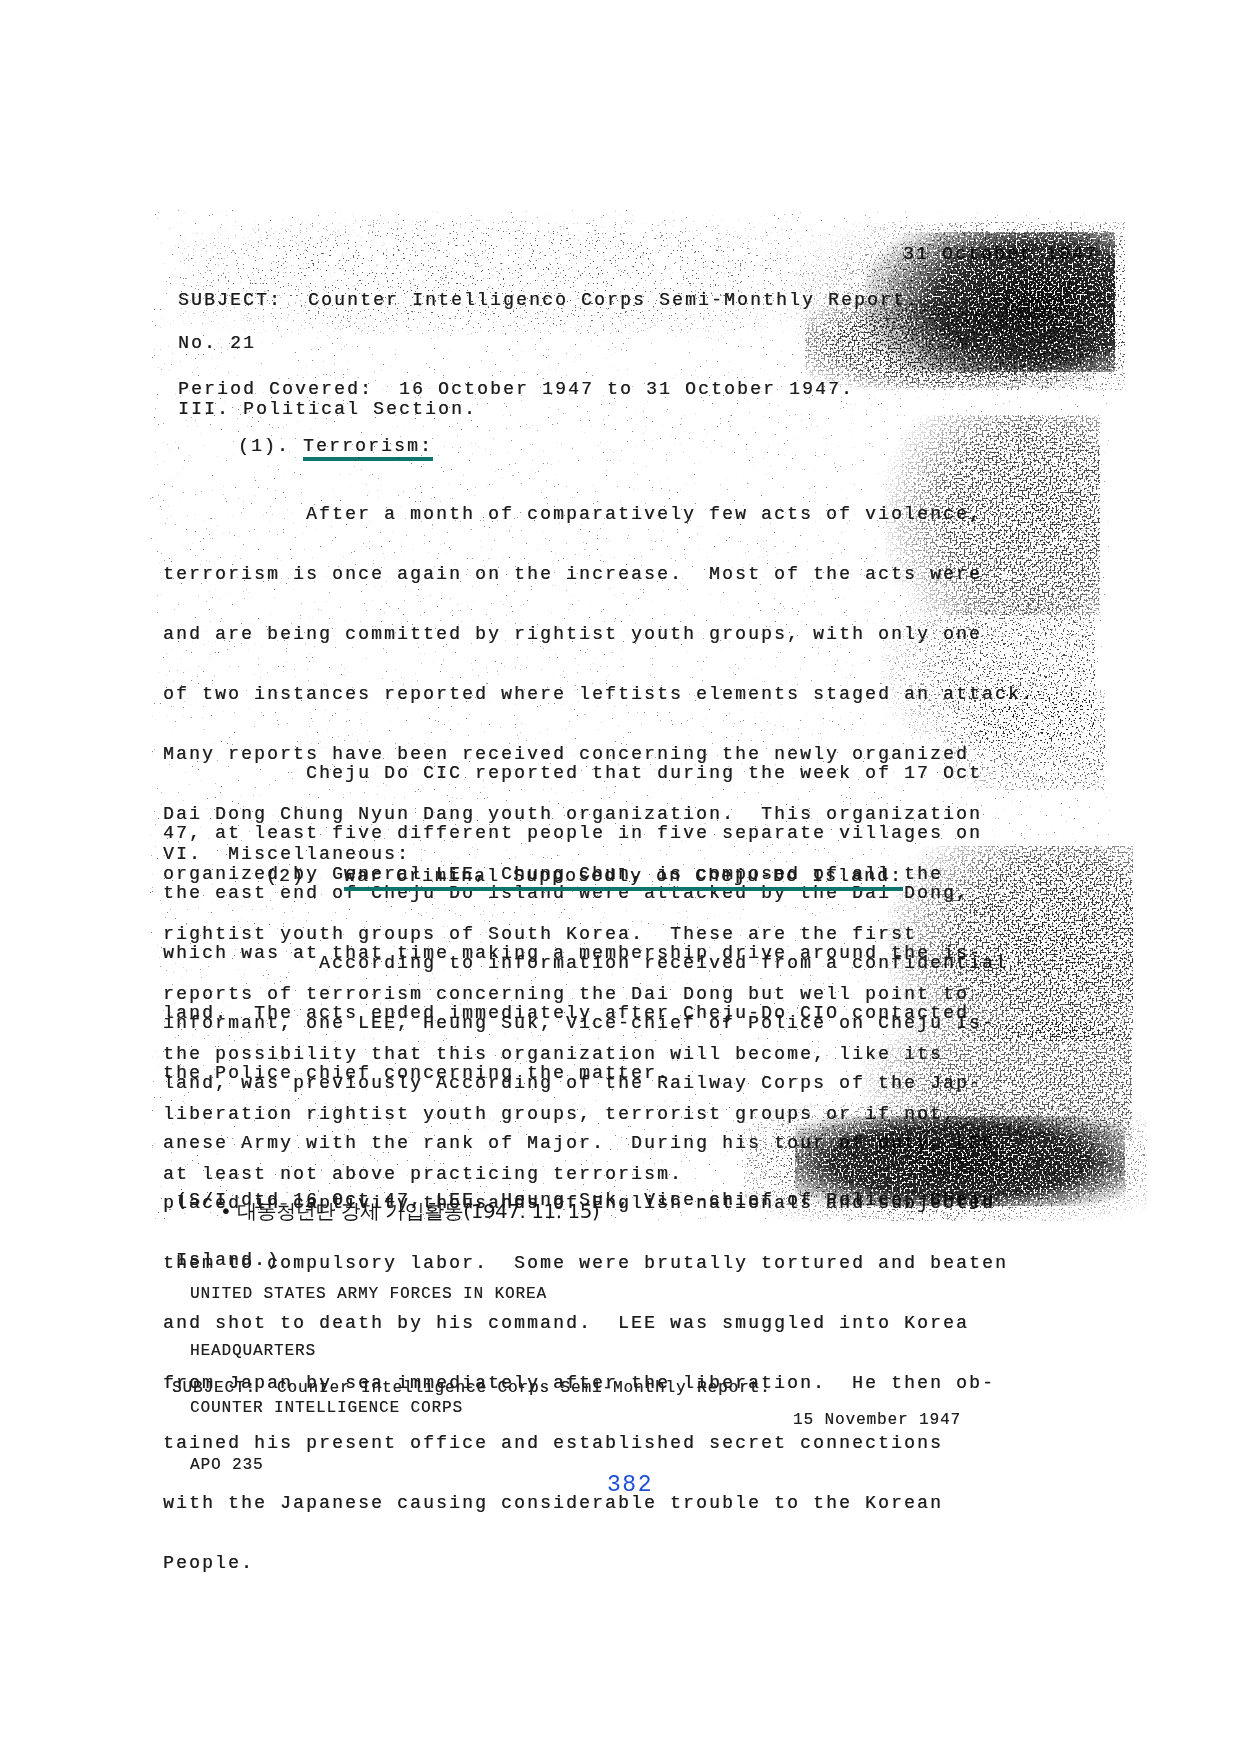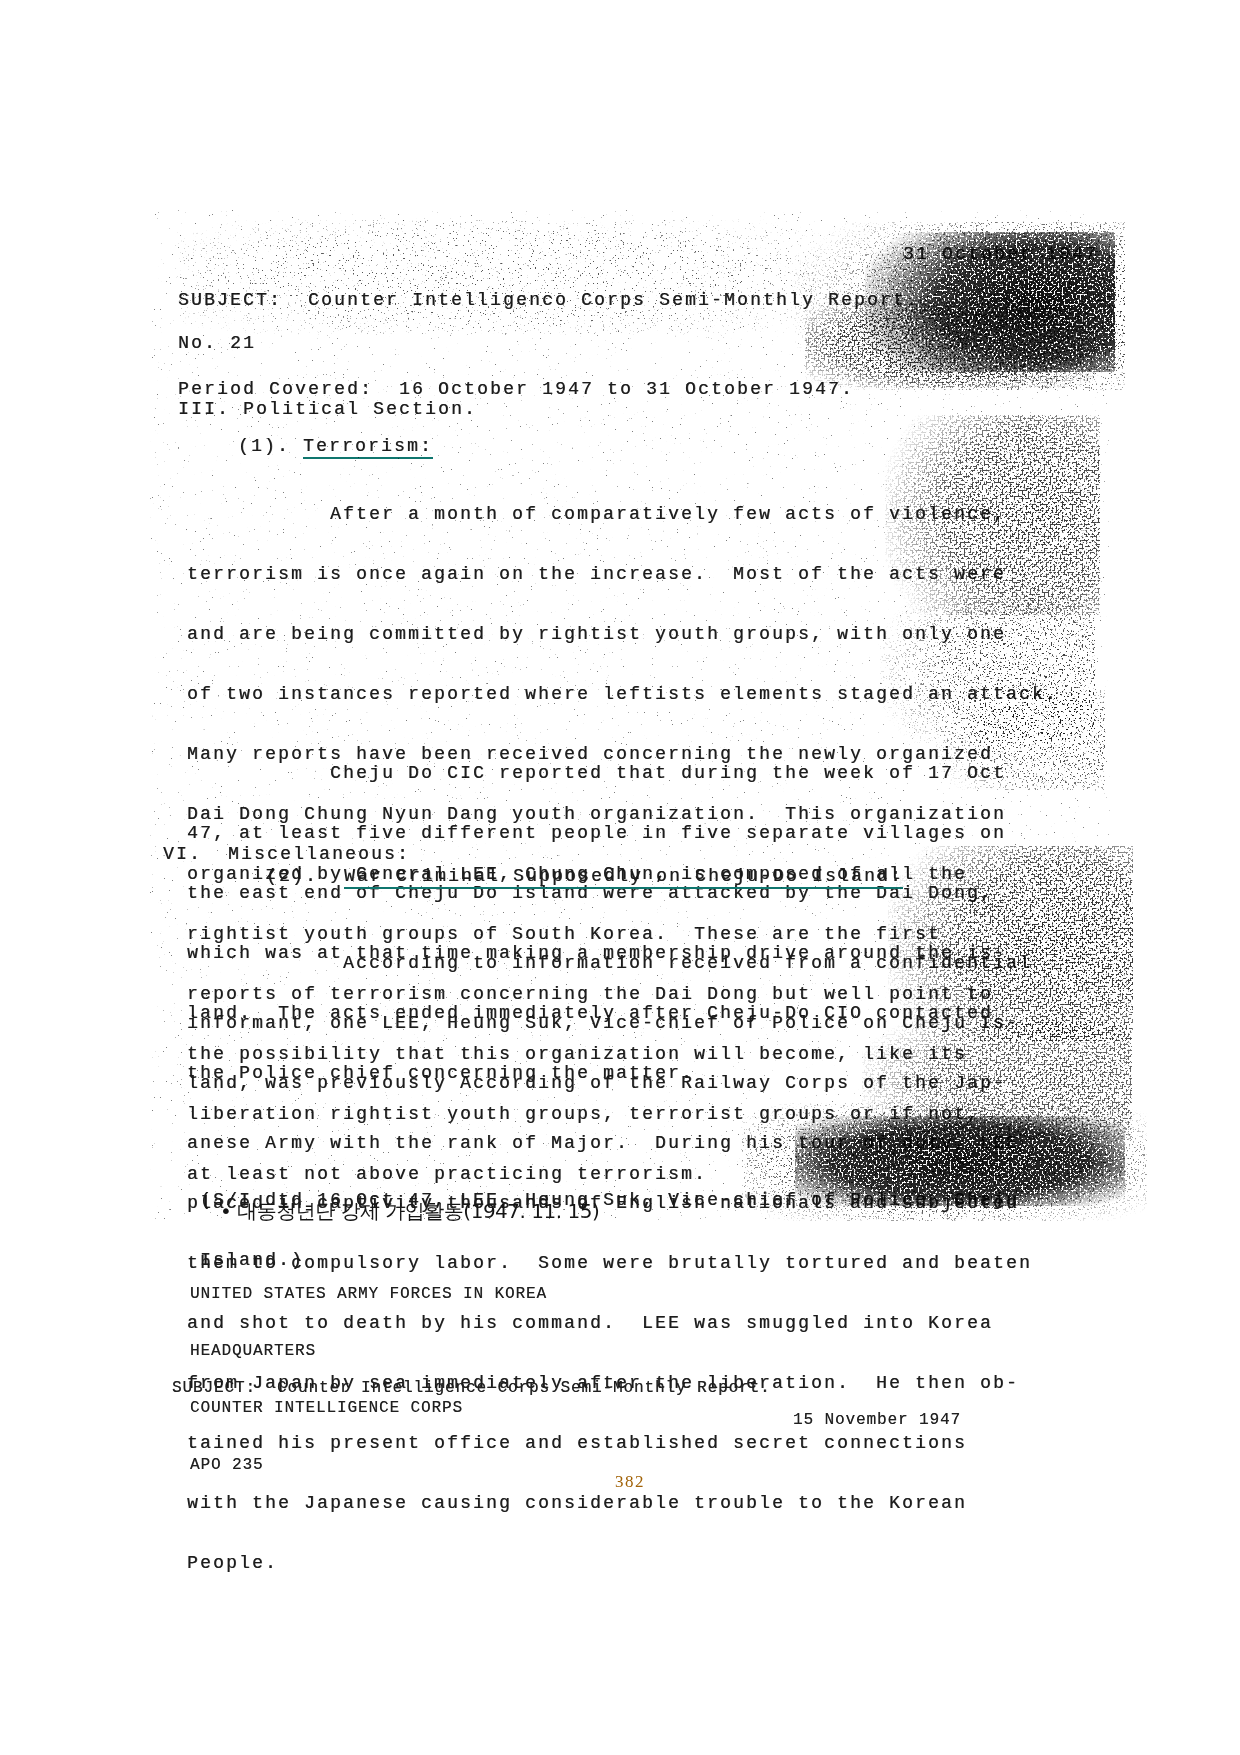--- a/index.html
+++ b/index.html
@@ -6,36 +6,36 @@
   .page{
     position:relative;width:1240px;height:1755px;background:#ffffff;
     overflow:hidden;font-family:"Liberation Mono","DejaVu Sans Mono",monospace;
   }
   
   .tw{
     position:absolute;font-size:18px;letter-spacing:2.2px;line-height:20px;
     color:#1c1c1c;white-space:pre;
     text-shadow:0.4px 0.4px 0.6px rgba(10,10,10,0.65);
   }
-  .para .line{height:20px;margin-left:24px;}
+  .para .line{height:20px;}
   
   .tw-sm{
     position:absolute;font-size:16px;letter-spacing:0.9px;line-height:19px;
     color:#202020;white-space:pre;
     text-shadow:0.3px 0.3px 0.5px rgba(10,10,10,0.6);
   }
   .center{}
-  .ul{border-bottom:2px solid #0f766e;padding-bottom:1px;}
+  .ul{border-bottom:4px solid #0f766e;padding-bottom:1px;}
   .korean{
     position:absolute;font-family:"DejaVu Sans","Liberation Sans",sans-serif;
     font-size:20px;letter-spacing:-0.5px;color:#151515;white-space:pre;
   }
   .pageno{
-    position:absolute;font-family:Liberation Serif, serif;
-    font-size:17px;letter-spacing:1.5px;color:#a16207;
+    position:absolute;font-family:Liberation Mono, monospace;
+    font-size:23px;letter-spacing:1.5px;color:#1d4ed8;
   }
   .noise-layer{position:absolute;left:0;top:0;width:1240px;height:1755px;pointer-events:none;}
 </style>
 </head>
 <body>
 
 <div class="page">
 
   <div class="tw" style="left:903px;top:244px">31 October 1947</div>
 

